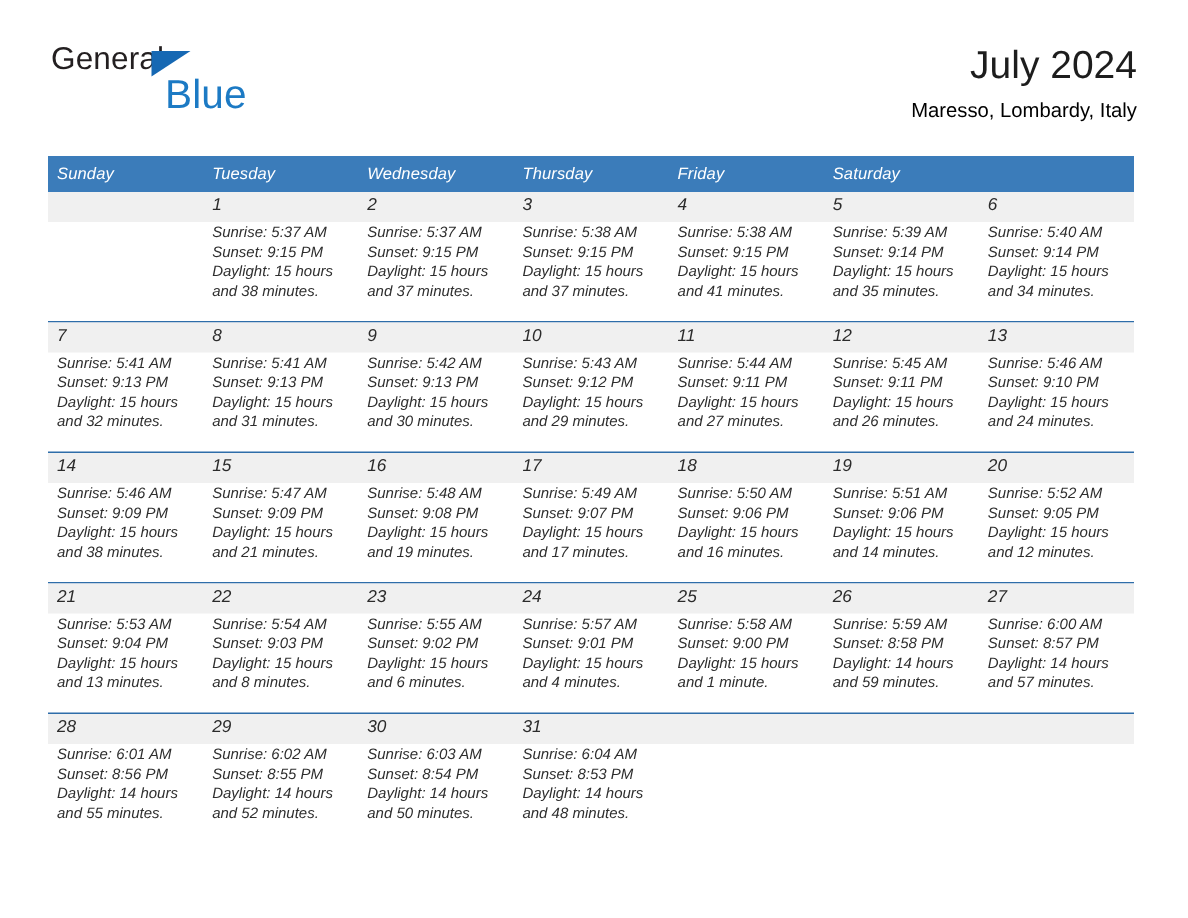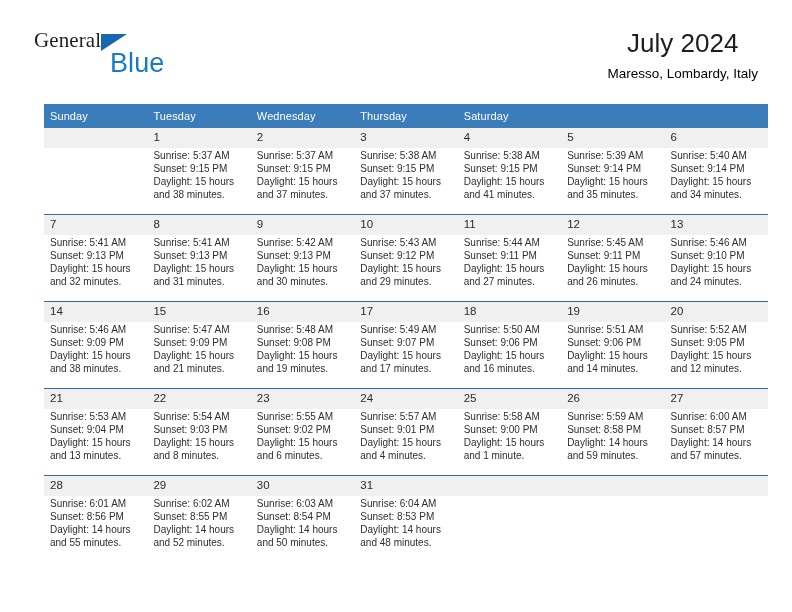--- a/index.html
+++ b/index.html
@@ -37,21 +37,21 @@
     width: 240px;
     height: 56px;
   }
   .brand-general {
     position: absolute;
     left: 0;
     top: 0;
     font-size: 21px;
     letter-spacing: 0.1px;
     color: #231f20;
-    font-family: Liberation Serif, serif;
+    font-family: Liberation Sans, sans-serif;
   }
   .brand-tri {
     position: absolute;
     left: 67px;
     top: 6px;
     width: 0;
     height: 0;
     border-left: 26px solid #1668b3;
     border-bottom: 17px solid transparent;
   }
@@ -61,42 +61,43 @@
     top: 20px;
     font-size: 27px;
     color: #1c7ac4;
     letter-spacing: 0.1px;
   }
 
   .title-block {
     position: absolute;
     right: 0;
     top: 0;
-    text-align: center;
+    text-align: right;
   }
   .cal-title {
     font-size: 26px;
     color: #1d1d1d;
     line-height: 30px;
     white-space: nowrap;
   }
   .cal-subtitle {
     font-size: 13.5px;
     color: #000000;
     line-height: 19px;
     margin-top: 6px;
     white-space: nowrap;
   }
 
   
   .calendar {
     position: absolute;
-    left: 44px;
+    left: 32px;
     top: 104px;
     width: 724px;
+    font-style: italic;
   }
 
   .weekday-row {
     display: grid;
     grid-template-columns: repeat(7, 1fr);
     background: #3b7cba;
   }
   .weekday {
     font-size: 11px;
     color: #ffffff;
@@ -168,20 +169,21 @@
     </div>
 
   </div>
 
   <div class="calendar">
     <div class="weekday-row">
         <div class="weekday">Sunday</div>
         <div class="weekday">Tuesday</div>
         <div class="weekday">Wednesday</div>
         <div class="weekday">Thursday</div>
+        <div class="weekday">Friday</div>
         <div class="weekday">Saturday</div>
       </div>
     <div>
         <div class="week-row">
           <div class="daynum-band"></div>
           <div class="week-grid">
             <div class="cell empty">
               <span class="daynum"></span>
             </div>
             <div class="cell">

